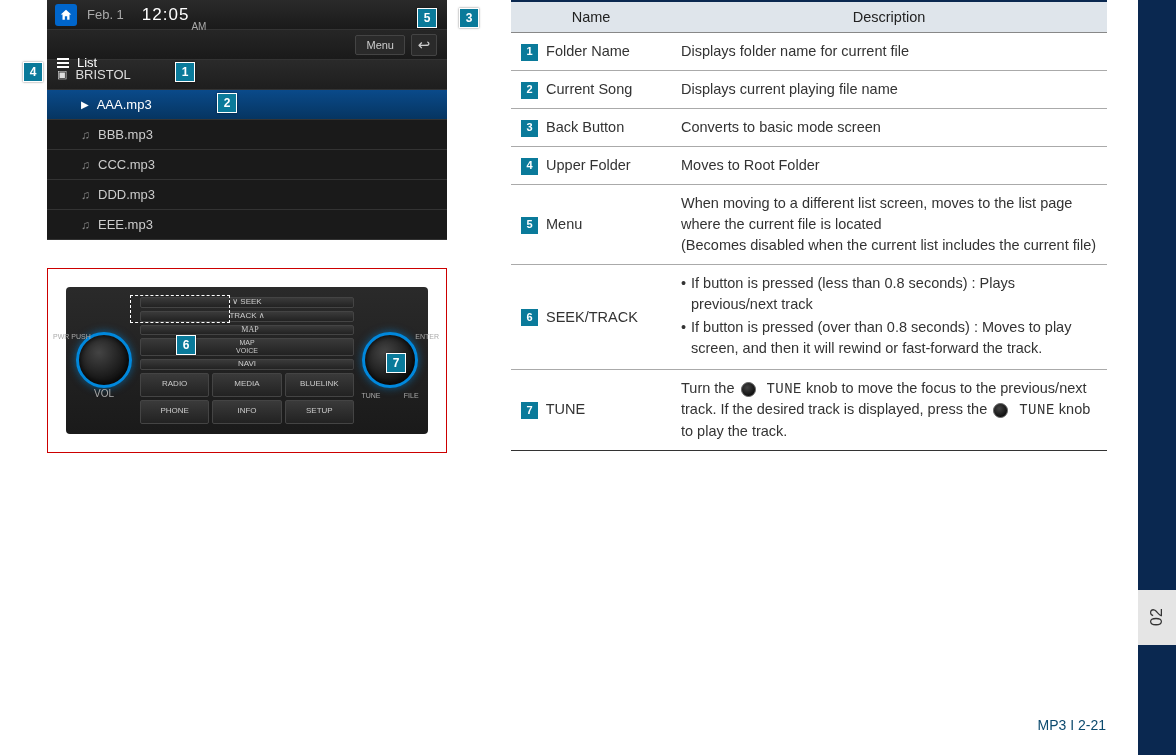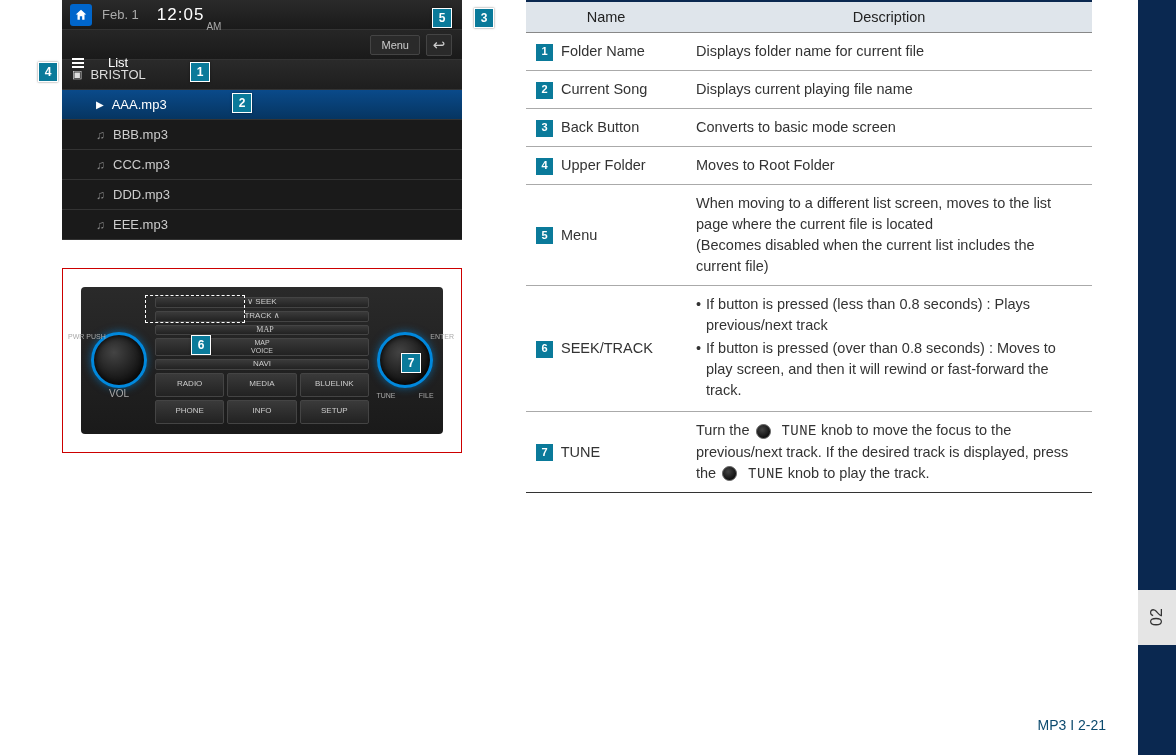--- a/index.html
+++ b/index.html
@@ -11,21 +11,21 @@
       position: relative;
       overflow: hidden;
     }
     .page-wrap {
       display: flex;
       height: 100%;
     }
     .main-content {
       flex: 1;
       display: flex;
-      padding: 0 26px;
+      padding: 0 11px;
       gap: 60px;
     }
     .right-strip {
       width: 38px;
       background: #0a2850;
       height: 100%;
       position: relative;
     }
     .side-tab {
       position: absolute;
@@ -87,21 +87,21 @@
       align-items: center;
       padding: 0 10px;
       border-bottom: 1px solid #333;
       font-size: 13px;
       background: linear-gradient(180deg, #262626 0%, #1a1a1a 100%);
     }
     .list-hdr {
       flex: 1;
       display: flex;
       align-items: center;
-      gap: 24px;
+      gap: 8px;
       margin-top: 36px;
     }
     .hamb { display: inline-block; width: 12px; }
     .hamb span { display:block; height:2px; background:#fff; margin:2px 0; }
     .menu-btn {
       background: #2a2a2a;
       border: 1px solid #444;
       color: #ccc;
       font-size: 11px;
       padding: 3px 10px;

